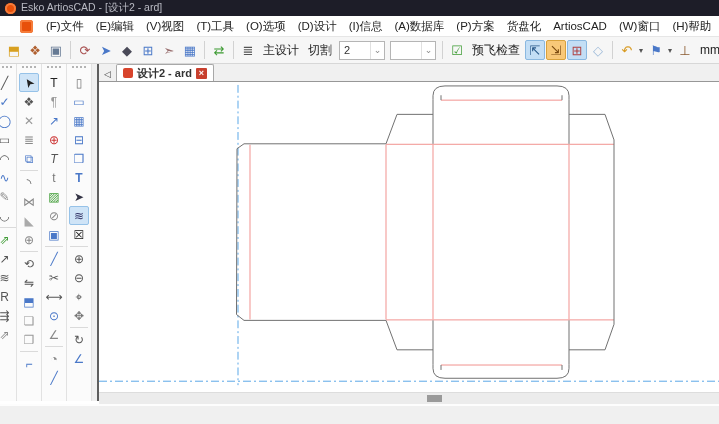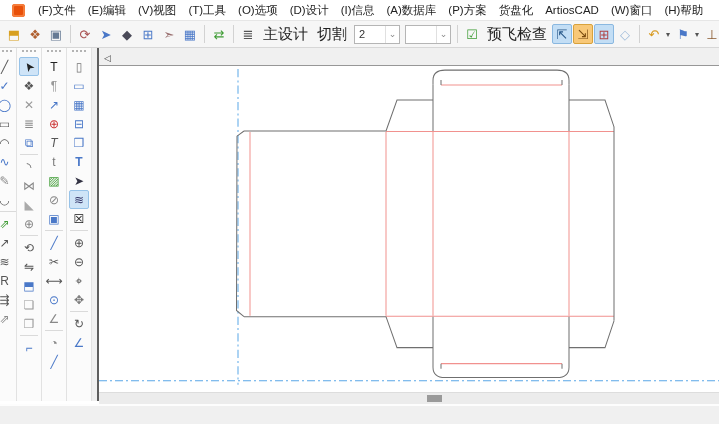--- a/index.html
+++ b/index.html
@@ -2,30 +2,30 @@
 <html><head>
 <meta charset="utf-8">
 <style>
   html,body{margin:0;padding:0;background:#dcdcdc;}
   body{width:719px;height:424px;overflow:hidden;font-family:"Liberation Sans",sans-serif;}
   .window{width:719px;height:424px;display:flex;flex-direction:column;background:#fff;}
   
   .titlebar{flex:0 0 16px;height:16px;background:#1d1d28;color:#b9bac3;display:flex;align-items:center;gap:5px;padding:0 5px;font-size:10.5px;white-space:nowrap;}
   .title-logo{width:11px;height:11px;border-radius:6px;background:#e8500a;flex:0 0 11px;box-shadow:inset 0 0 0 2px #f57c3a;}
   
-  .menubar{flex:0 0 20px;height:20px;background:#ffffff;border-bottom:1px solid #e6e6e6;display:flex;align-items:center;padding-left:8px;}
+  .menubar{flex:0 0 20px;height:20px;background:#ffffff;border-bottom:1px solid #e6e6e6;display:flex;align-items:center;padding-left:16px;}
   .menu-appicon{width:13px;height:13px;border-radius:3px;background:#e8500a;margin:0 7px 0 4px;flex:0 0 13px;box-shadow:inset 0 0 0 2px #f57c3a;}
   .menu-item{padding:0 6px;font-size:11.5px;color:#222;cursor:default;white-space:nowrap;}
   
   .toolbar{flex:0 0 26px;height:26px;background:#f6f6f6;border-bottom:1px solid #d7d7d7;display:flex;align-items:center;padding:0 4px;gap:1px;white-space:nowrap;}
   .ticon{width:20px;height:20px;display:flex;align-items:center;justify-content:center;font-size:13px;border-radius:2px;flex:0 0 20px;cursor:default;}
   .ticon.hl-blue{background:#c3def5;border:1px solid #8ab8e0;width:18px;height:18px;flex-basis:18px;}
   .ticon.hl-orange{background:#f8c878;border:1px solid #d8a23c;width:18px;height:18px;flex-basis:18px;}
   .tsep{width:1px;height:18px;background:#d2d2d2;margin:0 3px;flex:0 0 1px;}
-  .tlabel{font-size:15px;color:#222;padding:0 4px;}
+  .tlabel{font-size:12px;color:#222;padding:0 4px;}
   .combo{height:17px;border:1px solid #b5b5b5;background:#fff;display:flex;align-items:stretch;font-size:11px;color:#333;margin:0 2px;}
   .combo-value{padding:0 4px;min-width:22px;display:flex;align-items:center;}
   .combo-caret{width:13px;display:flex;align-items:center;justify-content:center;color:#888;border-left:1px solid #e0e0e0;font-size:9px;}
   .caret{font-size:8px;color:#555;padding:0 2px 0 1px;}
   
   .main{flex:1 1 auto;display:flex;min-height:0;background:#f0f0f0;}
   .palette{flex:0 0 97px;width:97px;display:flex;background:#f0f0f0;}
   .pcol{width:24px;flex:0 0 24px;background:#fbfbfb;border-right:1px solid #e2e2e2;display:flex;flex-direction:column;align-items:center;padding-top:1px;overflow:hidden;}
   .pcol.clipped{width:16px;flex-basis:16px;}
   .pcol.clipped .pcell,.pcol.clipped .phandle{margin-left:-7px;}
@@ -47,20 +47,24 @@
   .hscroll{flex:0 0 11px;height:11px;background:#ececec;border-top:1px solid #dddddd;position:relative;}
   .hthumb{position:absolute;left:328px;top:2px;width:15px;height:7px;background:#9a9a9a;}
   
   .statusbar{flex:0 0 18px;height:18px;background:#f0f0f0;border-top:2px solid #fdfdfd;box-shadow:0 -3px 0 #ffffff;font-size:11px;color:#444;display:flex;align-items:center;padding:0 6px;}
 </style>
 </head>
 <body>
 
 <div class="window">
 
+  <div class="titlebar">
+    <span class="title-logo"></span>
+    <span>Esko ArtiosCAD - [设计2 - ard]</span>
+  </div>
 
   <div class="menubar">
     <span class="menu-appicon"></span>
     <span id="menu-items" style="display:flex;align-items:center;">
         <span class="menu-item">(F)文件</span>
         <span class="menu-item">(E)编辑</span>
         <span class="menu-item">(V)视图</span>
         <span class="menu-item">(T)工具</span>
         <span class="menu-item">(O)选项</span>
         <span class="menu-item">(D)设计</span>
@@ -352,20 +356,25 @@
             <span class="pglyph" style="color: rgb(85, 85, 85);">↻</span>
           </div>
           <div class="pcell">
             <span class="pglyph" style="color: rgb(74, 120, 200);">∠</span>
           </div>
         </div>
       </div>
     <div class="canvas-col">
       <div class="tabbar" id="tabbar">
           <span class="tab-nav">◁</span>
+          <div class="tab active">
+            <span class="tab-icon" style="background: rgb(216, 68, 44); border-radius: 2px;"></span>
+            <span class="tab-label">设计2 - ard</span>
+            <span class="tab-close">×</span>
+          </div>
         </div>
       <div class="drawing">
         <svg id="dieline-svg" viewBox="99 79 620 316" preserveAspectRatio="none">
             <path d="M238,82 L238,388" fill="none" stroke="#5aa7e8" stroke-width="1" stroke-dasharray="8 3 2 3"></path>
             <path d="M99,384 L719,384" fill="none" stroke="#5aa7e8" stroke-width="1" stroke-dasharray="8 3 2 3"></path>
             <path d="M250,143 L250,321" fill="none" stroke="#f1918e" stroke-width="1"></path>
             <path d="M386,143 L386,321" fill="none" stroke="#f1918e" stroke-width="1"></path>
             <path d="M433,143 L433,321" fill="none" stroke="#f1918e" stroke-width="1"></path>
             <path d="M569,143 L569,321" fill="none" stroke="#f1918e" stroke-width="1"></path>
             <path d="M386,142.5 L614,142.5" fill="none" stroke="#f1918e" stroke-width="1"></path>

